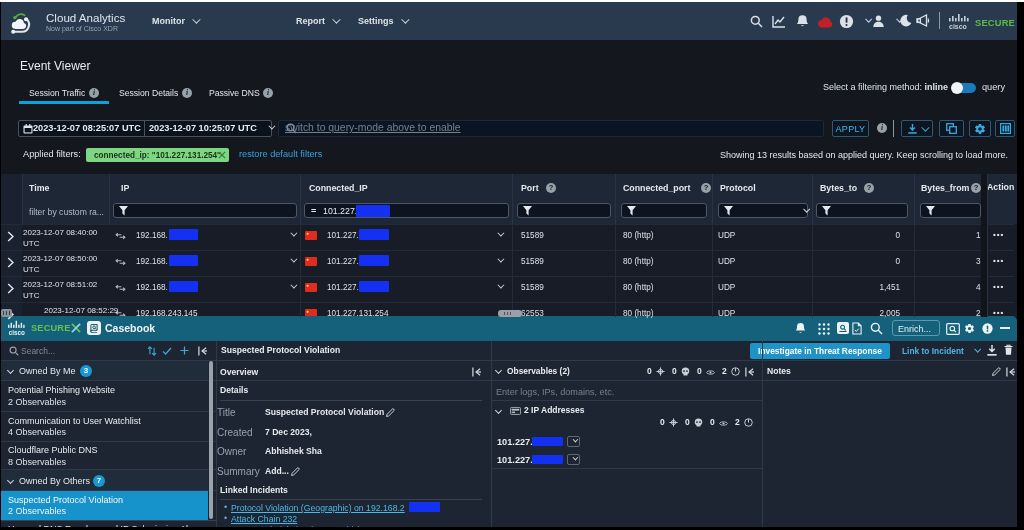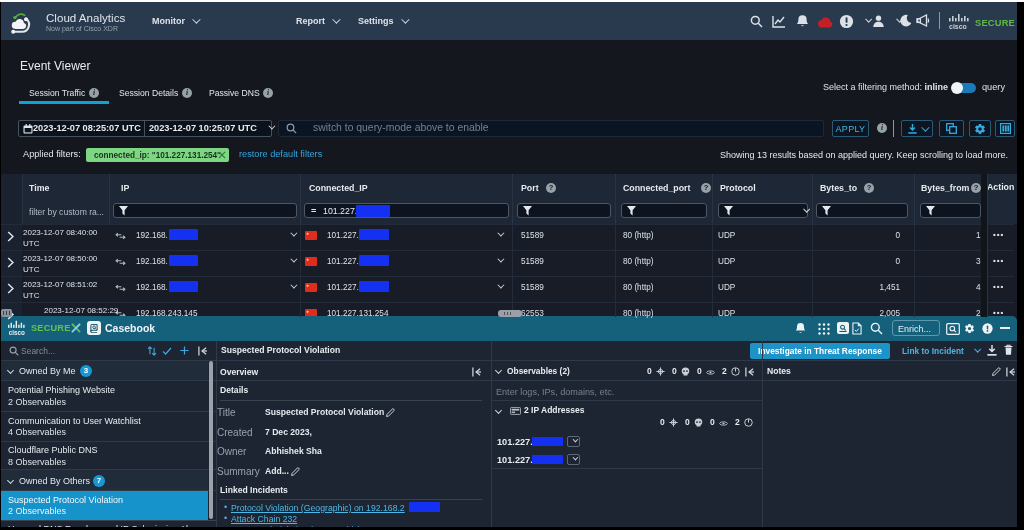--- a/index.html
+++ b/index.html
@@ -174,21 +174,21 @@
         </svg>
     <div class="txt" style="left:32px;top:121px;font-size:9.2px;font-weight:bold;color:#e8ecf0;">2023-12-07 08:25:07 UTC</div>
     <div class="abs" style="left:143px;top:119px;width:1px;height:15px;background:#47525f;"></div>
     <div class="txt" style="left:148px;top:121px;font-size:9.2px;font-weight:bold;color:#e8ecf0;">2023-12-07 10:25:07 UTC</div>
     <span class="chev abs" style="left:260px;top:123px;width:5px;height:5px;"></span>
     <div class="abs" style="left:277px;top:118px;width:546px;height:17px;background:#0b1422;border:1px solid #1d2938;border-radius:2px;"></div>
     <svg class="abs" style="left:285px;top:121px" width="11" height="11" viewBox="0 0 13 13">
           <circle cx="5.3" cy="5.3" r="3.9" fill="none" stroke="#8d99a6" stroke-width="1.5"></circle>
           <line x1="8.3" y1="8.3" x2="12" y2="12" stroke="#8d99a6" stroke-width="1.5"></line>
         </svg>
-    <div class="txt" style="left:312px;top:120px;font-size:10.4px;color:#74808d;">switch to query-mode above to enable</div>
+    <div class="txt" style="left:284px;top:120px;font-size:10.4px;color:#74808d;text-decoration:underline;">switch to query-mode above to enable</div>
     <div class="abs apbtn" style="left:831px;top:118px;width:37px;height:17px;">
           <span style="font-size:9px;color:#41b6e8;letter-spacing:0.3px;">APPLY</span>
         </div>
     <span class="icirc" style="left:876px;top:121px;">i</span>
     <div class="abs" style="left:892px;top:118px;width:1px;height:17px;background:#8d98a3;"></div>
     <div class="abs apbtn" style="left:900px;top:118px;width:32px;height:17px;">
       <svg width="9" height="10" viewBox="0 0 9 10">
             <path d="M4.5 0 v5.5 M2 3.5 l2.5 2.5 2.5 -2.5" stroke="#36abdf" stroke-width="1.4" fill="none"></path>
             <rect x="0.3" y="8.2" width="8.4" height="1.5" fill="#36abdf"></rect>
           </svg>

